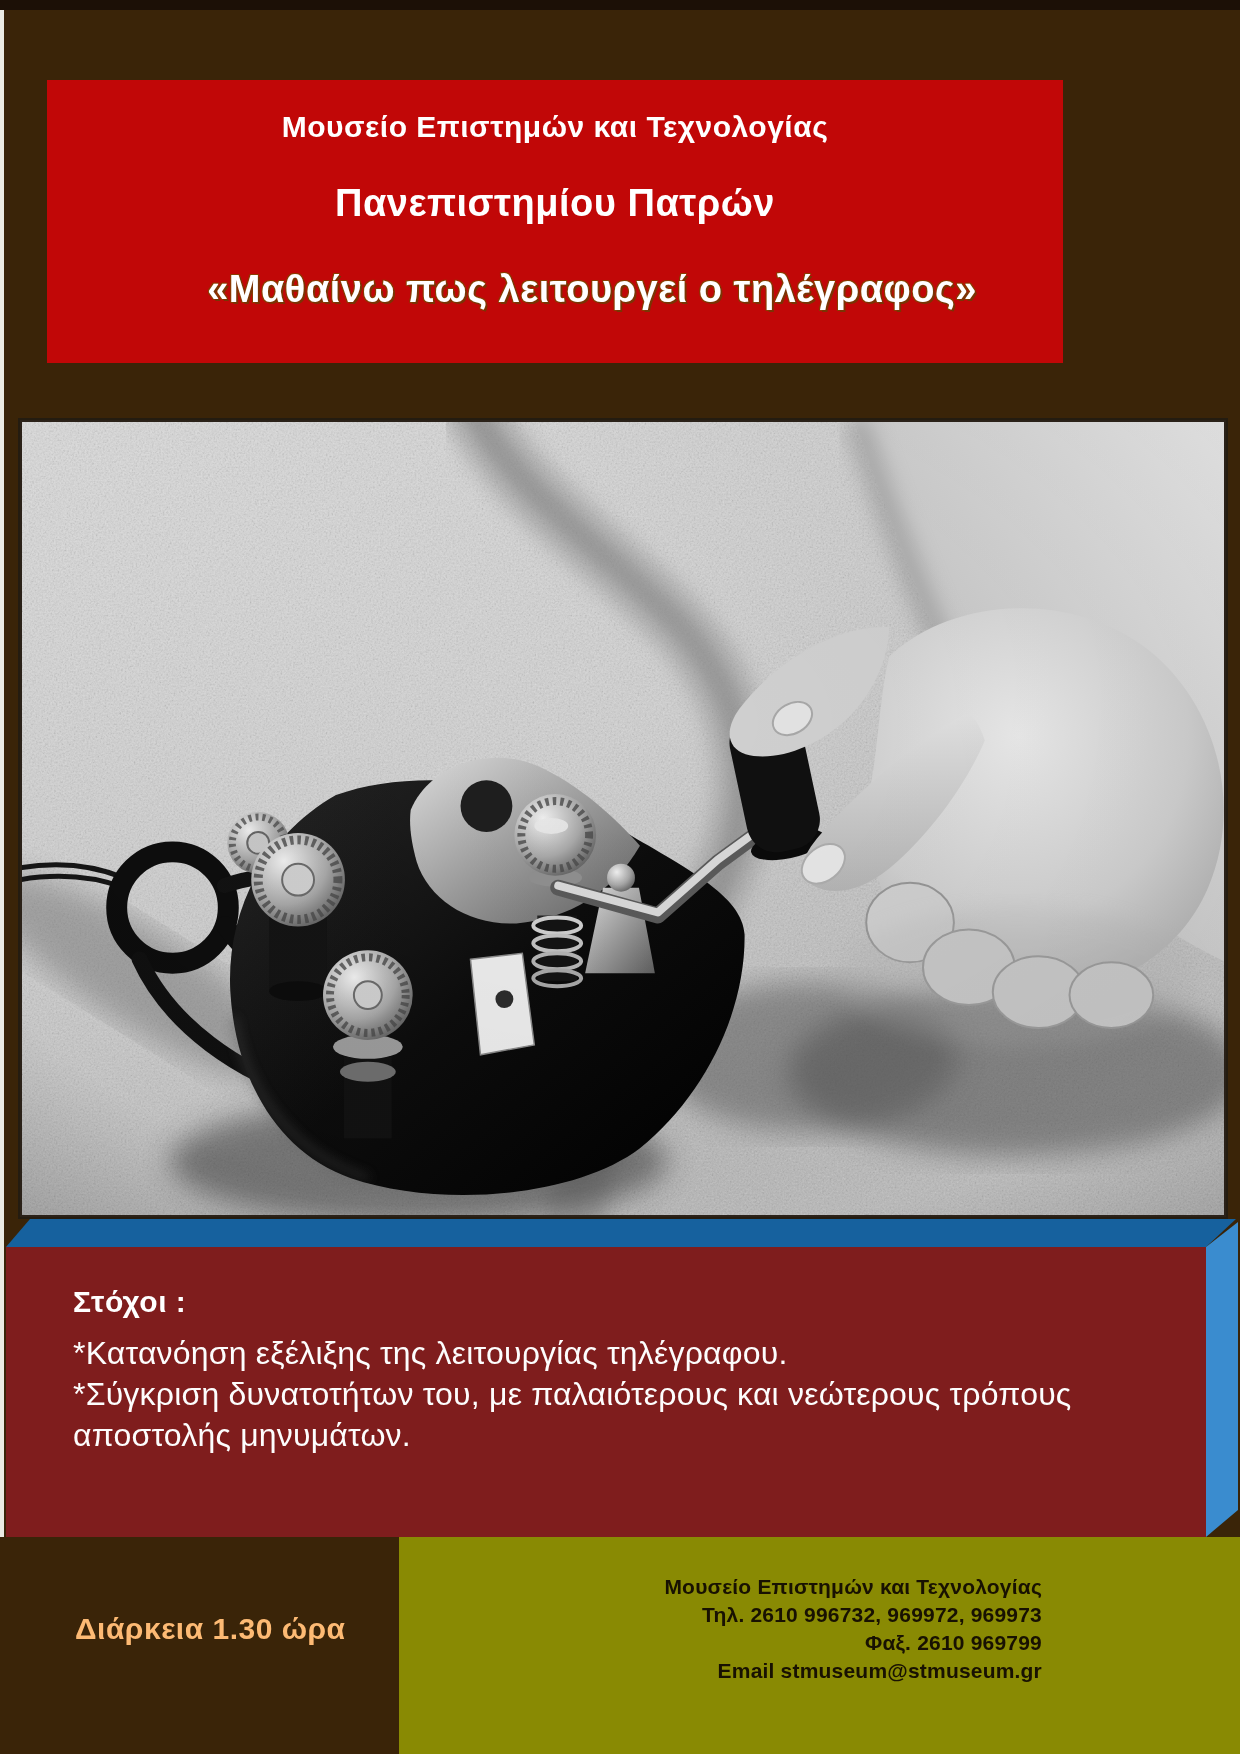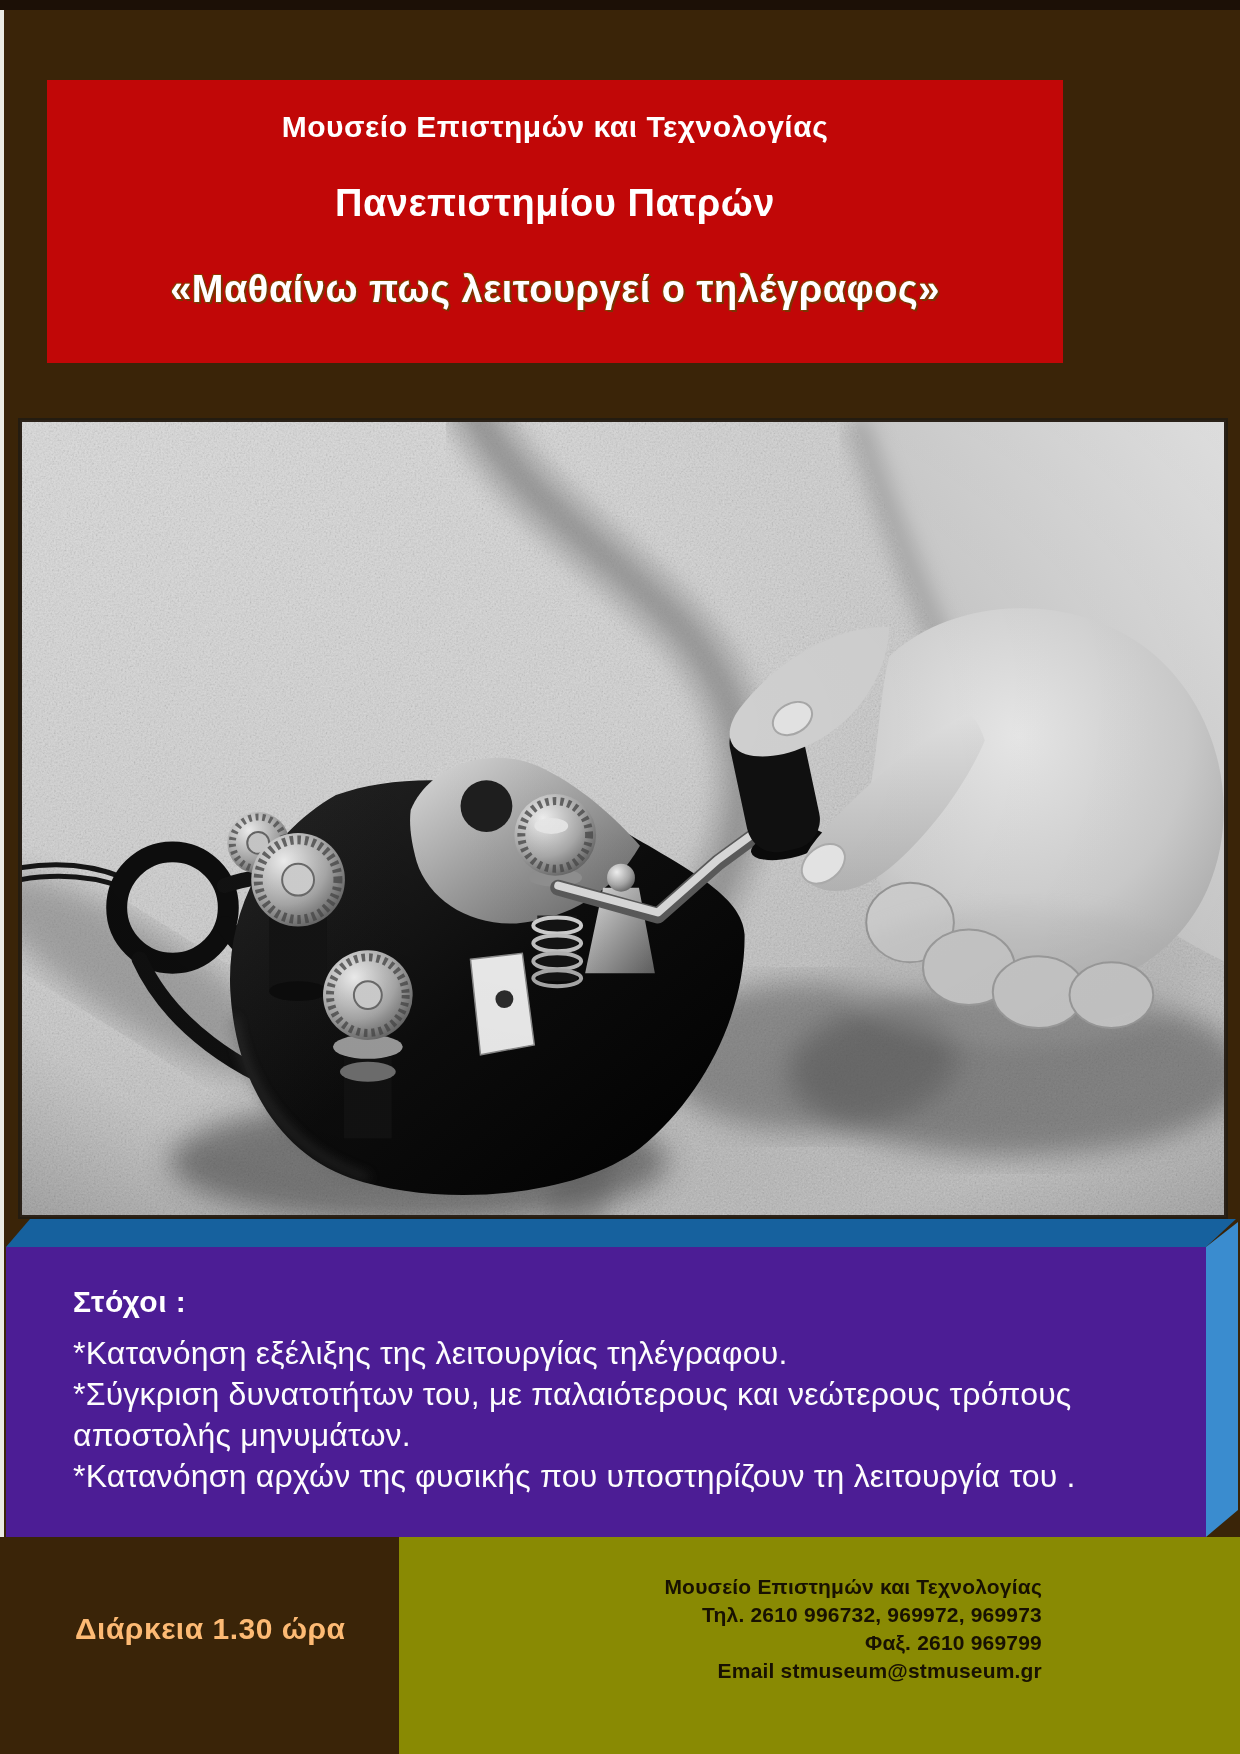--- a/index.html
+++ b/index.html
@@ -13,33 +13,34 @@
 
   
   .red-box{position:absolute;left:47px;top:80px;width:1016px;height:283px;background:#c10707;}
   .red-box .line{position:absolute;left:0;width:100%;text-align:center;color:#ffffff;}
   .t1{top:30px;font-size:30px;font-weight:bold;letter-spacing:.5px;}
   .t2{top:84px;font-size:38px;font-weight:bold;letter-spacing:.5px;margin-top:18px;}
   .sub{top:146px;font-size:22px;font-weight:400;letter-spacing:.4px;color:#fdf6ee;}
   .maint{
     top:188px;font-size:38px;font-weight:bold;letter-spacing:.5px;color:#f6b70b;
     text-shadow:2px 2px 0 #7a3404,-1px -1px 0 #8a3c00,1px -1px 0 #8a3c00,-1px 1px 0 #8a3c00;
+    margin-left:37px;
   }
 
   
   .photo{position:absolute;left:18px;top:418px;width:1210px;height:801px;
     box-sizing:border-box;border:2px solid #241c10;background:#cfcfcf;}
   .photo svg{display:block;width:100%;height:100%;}
 
   
   .blue-top{position:absolute;left:0;top:1219px;width:1240px;height:28px;background:#16619e;
     clip-path:polygon(30px 0,1236px 0,1206px 28px,6px 28px);}
   .blue-side{position:absolute;left:1206px;top:1222px;width:32px;height:315px;background:#3a8ccf;
     clip-path:polygon(100% 0,100% 91.4%,0 100%,0 7.9%);}
-  .blue-front{position:absolute;left:6px;top:1247px;width:1200px;height:290px;background:#4c1d95;color:#ffffff;}
+  .blue-front{position:absolute;left:6px;top:1247px;width:1200px;height:290px;background:#7f1d1d;color:#ffffff;}
   .goals-heading{position:absolute;left:67px;top:38px;font-size:30px;font-weight:bold;letter-spacing:.5px;}
   .goals-list{position:absolute;left:67px;top:86px;width:1005px;font-size:32px;line-height:41px;color:#fdfdfd;letter-spacing:.2px;}
 
   
   .olive-box{position:absolute;left:399px;top:1537px;width:841px;height:217px;background:#898a03;}
   .contact{position:absolute;right:198px;top:1573px;width:560px;text-align:right;
     color:#181102;font-size:21px;font-weight:bold;line-height:28px;letter-spacing:.2px;}
   .duration{position:absolute;left:75px;top:1612px;font-size:30px;font-weight:bold;color:#fdba74;letter-spacing:.5px;}
 </style>
 </head>
@@ -234,21 +235,20 @@
     </svg>
   </div>
 
   <div class="blue-top"></div>
   <div class="blue-side"></div>
   <div class="blue-front">
     <div class="goals-heading">Στόχοι :</div>
     <div class="goals-list">
       <div>*Κατανόηση εξέλιξης της λειτουργίας τηλέγραφου.</div>
       <div>*Σύγκριση δυνατοτήτων του, με παλαιότερους και νεώτερους τρόπους αποστολής μηνυμάτων.</div>
-      <div>*Κατανόηση  αρχών της φυσικής που υποστηρίζουν τη λειτουργία του .</div>
     </div>
   </div>
 
   <div class="olive-box"></div>
   <div class="contact">
     <div>Μουσείο Επιστημών και Τεχνολογίας</div>
     <div>Τηλ. 2610 996732, 969972, 969973</div>
     <div>Φαξ. 2610 969799</div>
     <div>Email stmuseum@stmuseum.gr</div>
   </div>

